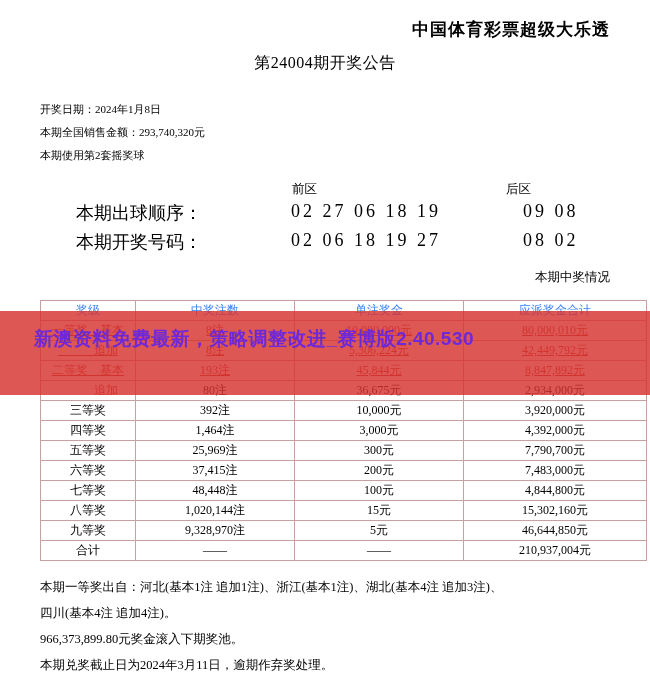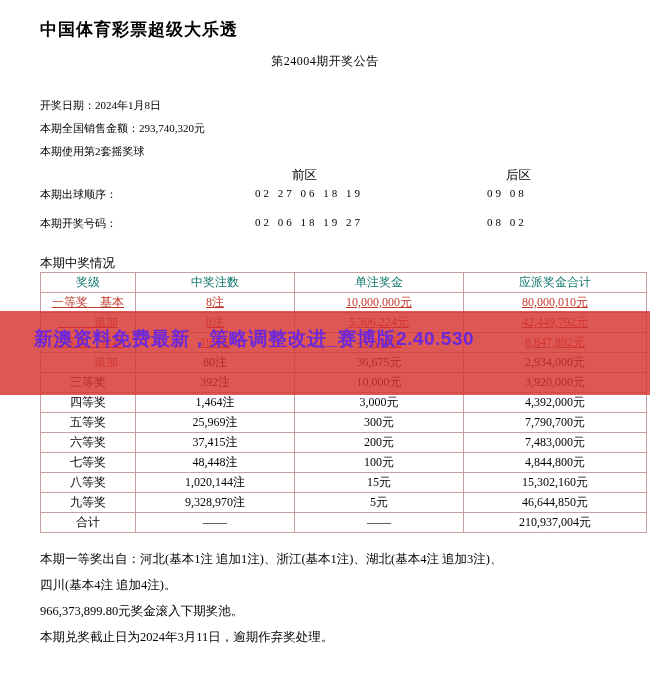--- a/index.html
+++ b/index.html
@@ -16,99 +16,100 @@
     position: relative;
   }
   .page {
     position: relative;
     width: 650px;
     height: 700px;
     box-sizing: border-box;
     padding: 14px 40px 0 40px;
   }
   .doc-title {
-    text-align: left;
+    text-align: right;
     font-size: 17px;
     font-weight: bold;
     letter-spacing: 1px;
     margin-top: 4px;
   }
   .doc-subtitle {
     text-align: center;
-    font-size: 12px;
+    font-size: 16px;
     margin-top: 12px;
     letter-spacing: 0.5px;
   }
   .meta {
     margin-top: 24px;
     font-size: 11px;
     line-height: 23px;
   }
   .meta-row {
     white-space: nowrap;
   }
   .zone-head {
-    margin-top: 4px;
+    margin-top: 14px;
     display: flex;
     font-size: 12.5px;
     position: relative;
     height: 20px;
     text-align: right;
   }
   .zone-front {
     position: absolute;
     left: 252px;
   }
   .zone-back {
     position: absolute;
     left: 466px;
   }
   .num-row {
     position: relative;
     height: 29px;
-    font-size: 11px;
+    font-size: 18px;
+    margin-left: 36px;
   }
   .num-label {
     position: absolute;
     left: 0;
     top: 0;
   }
   .num-front {
     position: absolute;
     left: 215px;
     top: 0;
     letter-spacing: 3px;
   }
   .num-back {
     position: absolute;
     left: 447px;
     top: 0;
     letter-spacing: 3px;
   }
   .section-title {
-    text-align: left;
+    text-align: right;
     font-size: 12.5px;
     margin-top: 10px;
-    margin-bottom: 0;
+    margin-bottom: 14px;
   }
   table.prize {
     width: 570px;
     border-collapse: collapse;
     font-size: 12px;
     table-layout: fixed;
   }
   table.prize td {
     border: 1px solid #c9a0a0;
     height: 19px;
     text-align: center;
     padding: 0 4px;
     white-space: nowrap;
   }
   table.prize tr.head td {
-    color: #0f766e;
+    color: #3b82f6;
     border-color: #c9a0a0;
     font-family: Liberation Mono, monospace;
   }
   table.prize td.c-level { width: 86px; }
   table.prize td.c-count { width: 150px; }
   table.prize td.c-each  { width: 160px; }
   table.prize td.c-total { width: 174px; }
   .redrow td {
     color: #c0392b;
     text-decoration: underline;

